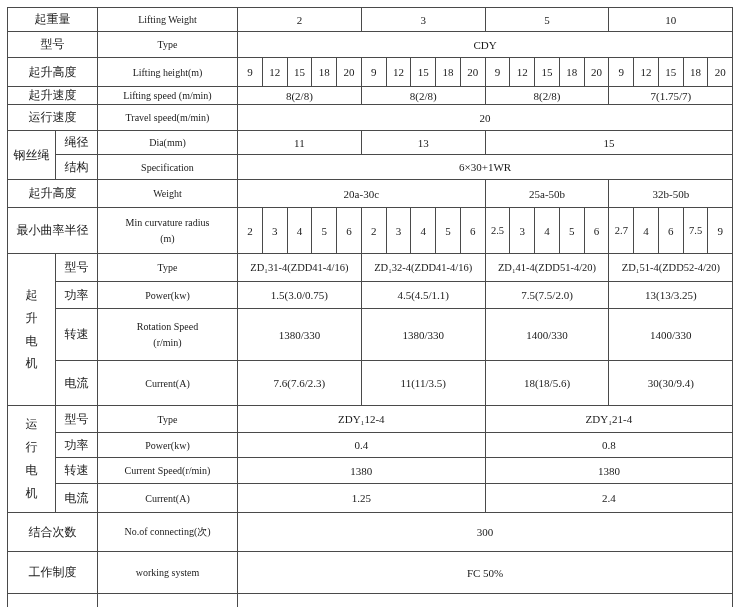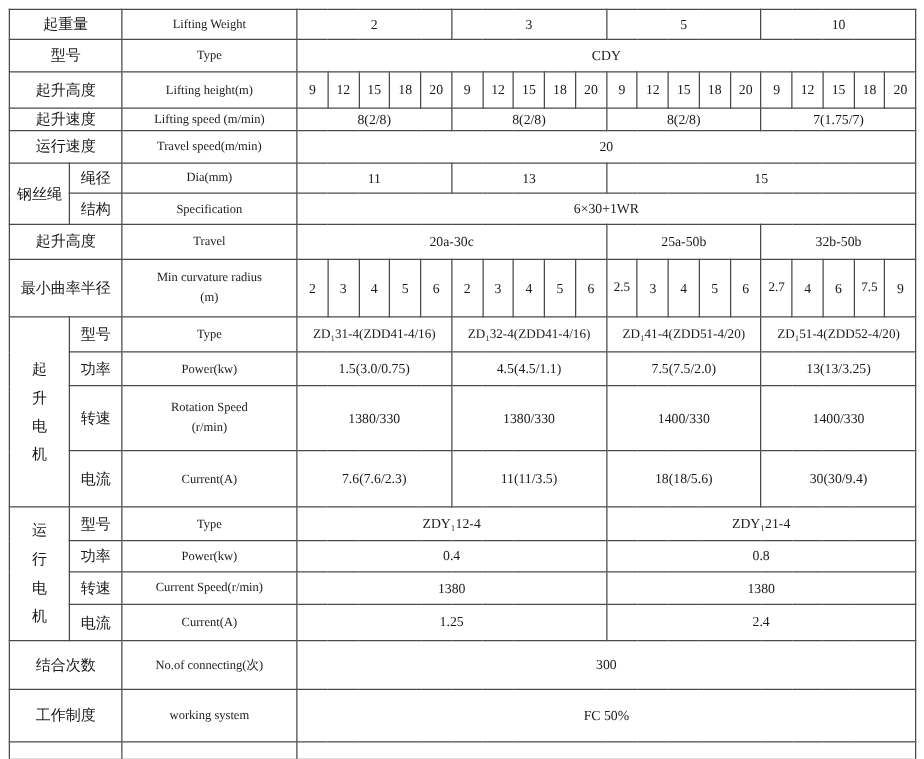--- a/index.html
+++ b/index.html
@@ -114,21 +114,21 @@
   </tr>
 
   <tr style="height:25px">
     <td class="zh">结构</td>
     <td class="en">Specification</td>
     <td colspan="20" class="val">6×30+1WR</td>
   </tr>
 
   <tr style="height:28px">
     <td colspan="2" class="zh">起升高度</td>
-    <td class="en">Travel</td>
+    <td class="en">Weight</td>
     <td colspan="10" class="val">20a-30c</td>
     <td colspan="5" class="val">25a-50b</td>
     <td colspan="5" class="val">32b-50b</td>
   </tr>
 
   <tr style="height:46px">
     <td colspan="2" class="zh">最小曲率半径</td>
     <td class="en pre">Min curvature radius
 (m)</td>
     <td class="val">2</td>

